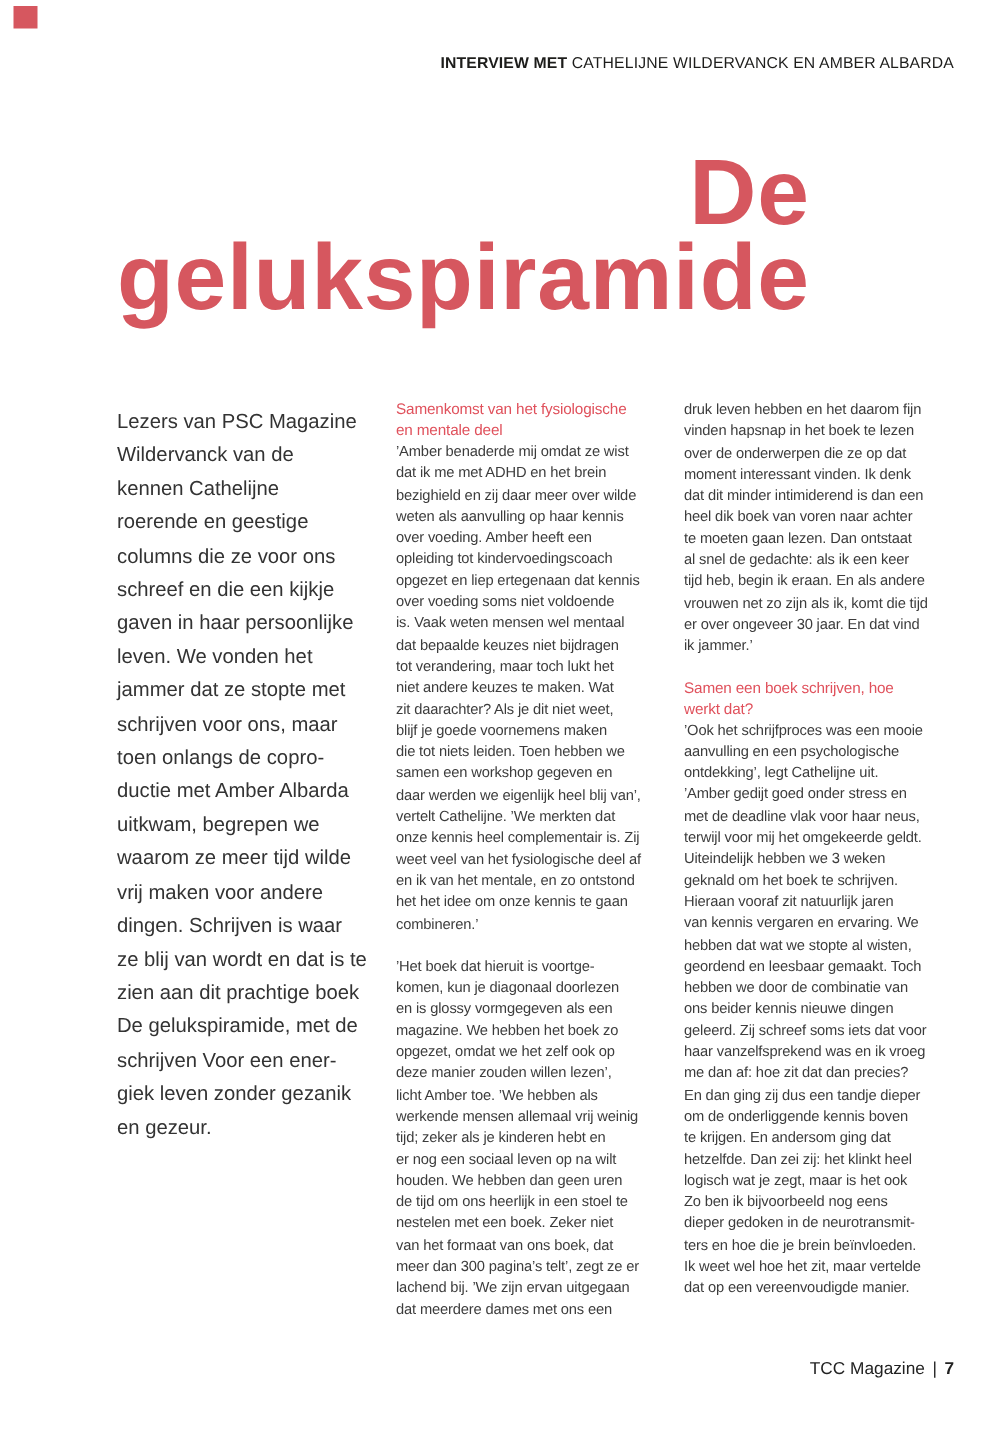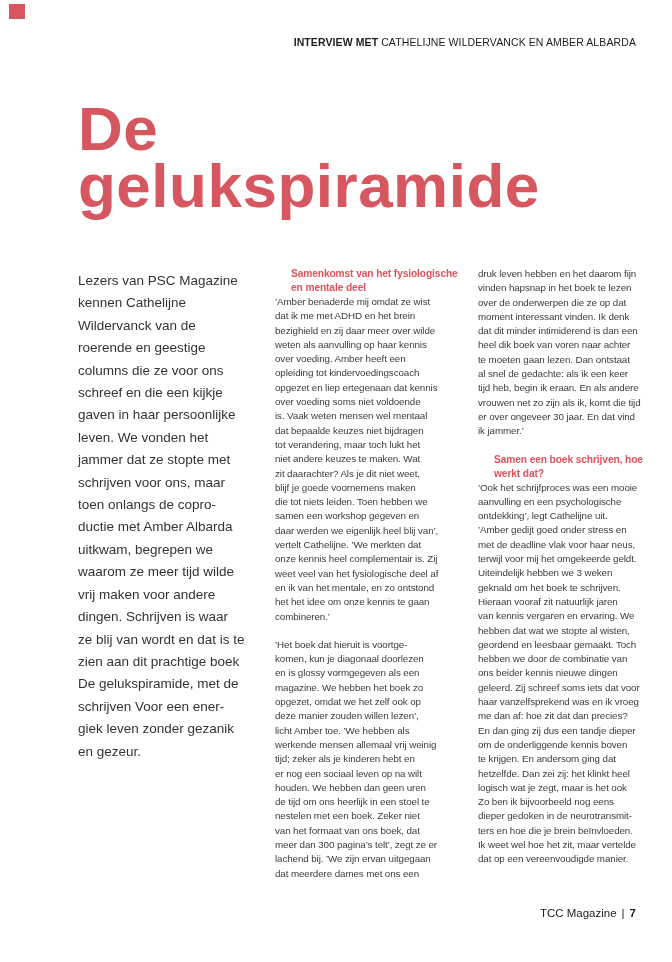--- a/index.html
+++ b/index.html
@@ -12,38 +12,38 @@
     background:#d6575f;
   }
   .page-header {
     position:absolute; top:36px; right:36px;
     font-size:10.5px; color:#1d1d1b; letter-spacing:0.1px; white-space:nowrap;
   }
   .page-header .hdr-bold { font-weight:bold; }
   .main-title {
     position:absolute; left:78px; top:100px;
     font-size:62px; font-weight:bold; color:#d6575f;
-    line-height:57px; letter-spacing:0.5px;
+    line-height:57px; letter-spacing:0.5px;text-align:right;
   }
   .cols {
     position:absolute; left:78px; top:267px;
-    display:grid; grid-template-columns:172px 178px 184px; column-gap:25px;
+    display:grid; grid-template-columns:172px 178px 184px; column-gap:14px;
     align-items:start;
   }
   .intro { padding-top:3px; }
   .intro .line {
     font-size:13.5px; line-height:22.4px; color:#333333; white-space:nowrap;
   }
   .body-col .line {
     font-size:9.8px; line-height:14.3px; color:#3c3c3c;
     white-space:nowrap; letter-spacing:-0.1px;
   }
   .subhead .line {
-    font-size:10.2px; line-height:14px; font-weight:bold; color:#e0515c;
-    white-space:nowrap; letter-spacing:-0.1px;margin-left:16px;
+    font-size:10.2px; line-height:14px; font-weight:normal; color:#e0515c;
+    white-space:nowrap; letter-spacing:-0.1px;
   }
   .para-gap { margin-top:14px; }
   .it { }
   .page-footer {
     position:absolute; top:907px; right:36px;
     font-size:11.5px; color:#222222; white-space:nowrap;
   }
   .page-footer .sep { margin:0 5px; color:#222222; }
   .page-footer .num { font-weight:bold; }
 </style>
@@ -61,22 +61,22 @@
   <div class="main-title">
     <div>De</div>
     <div>gelukspiramide</div>
   </div>
 
   <div class="cols">
 
     <div class="intro">
       <div>
           <div class="line"><span>Lezers van PSC Magazine</span></div>
+          <div class="line"><span>Wildervanck van de</span></div>
           <div class="line"><span>kennen Cathelijne</span></div>
-          <div class="line"><span>Wildervanck van de</span></div>
           <div class="line"><span>roerende en geestige</span></div>
           <div class="line"><span>columns die ze voor ons</span></div>
           <div class="line"><span>schreef en die een kijkje</span></div>
           <div class="line"><span>gaven in haar persoonlijke</span></div>
           <div class="line"><span>leven. We vonden het</span></div>
           <div class="line"><span>jammer dat ze stopte met</span></div>
           <div class="line"><span>schrijven voor ons, maar</span></div>
           <div class="line"><span>toen onlangs de copro-</span></div>
           <div class="line"><span>ductie met Amber Albarda</span></div>
           <div class="line"><span>uitkwam, begrepen we</span></div>

